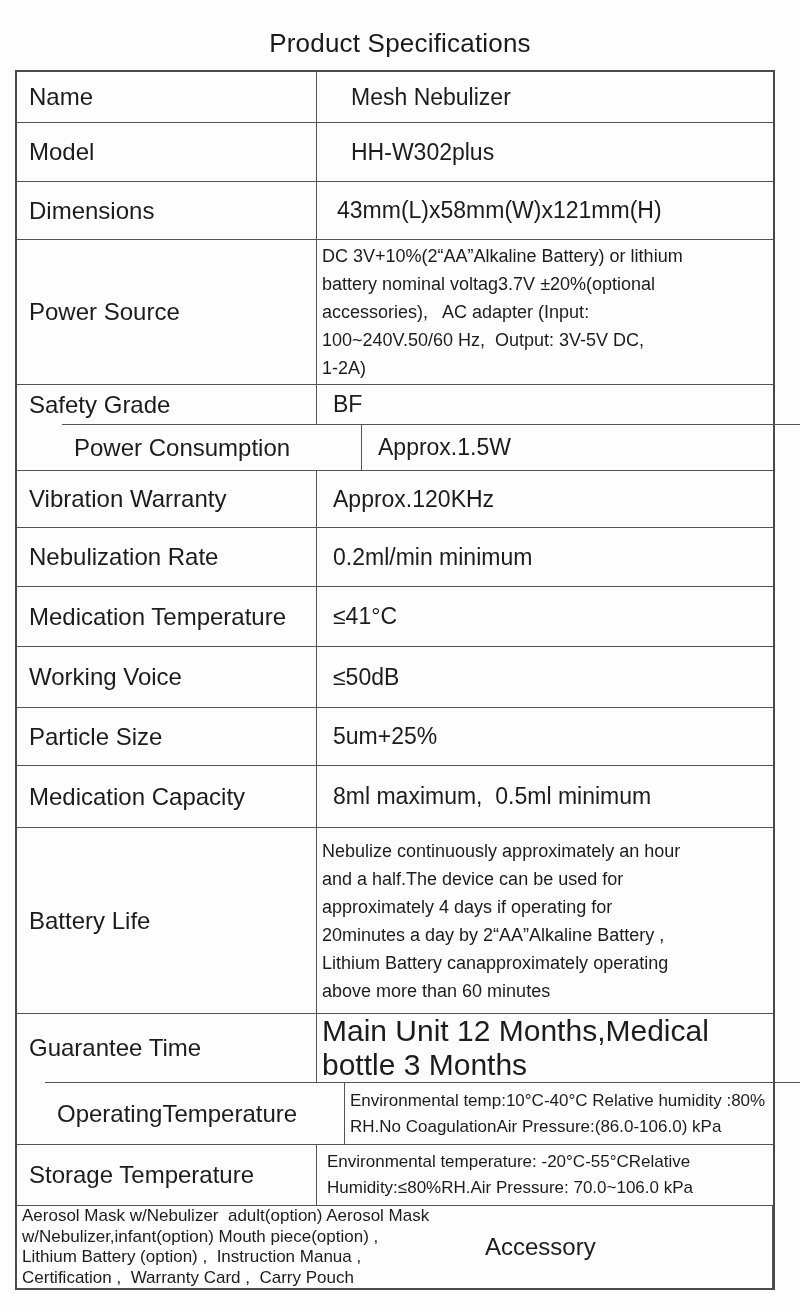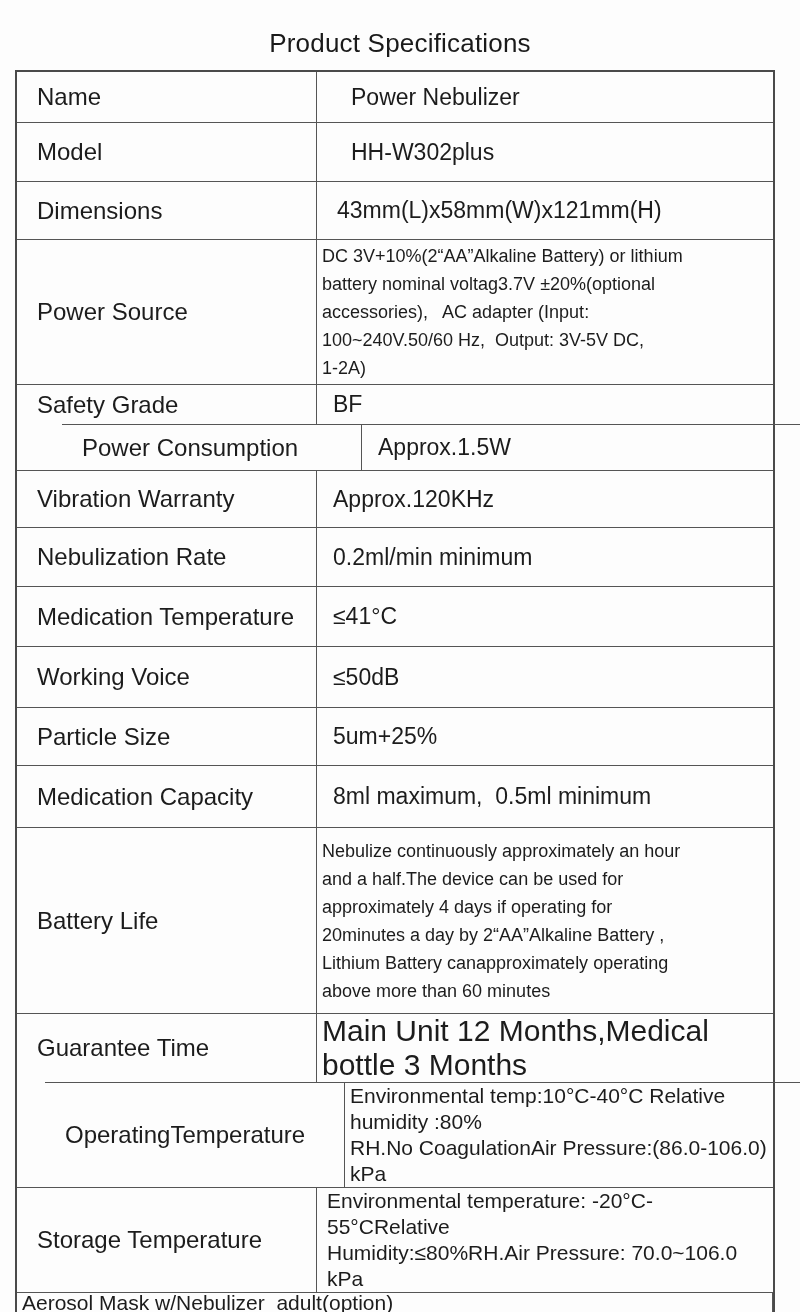--- a/index.html
+++ b/index.html
@@ -27,49 +27,49 @@
     border: 2px solid #4a4a4a;
     background: #fdfdfd;
   }
   .row { display: flex; width: 100%; }
   .row + .row { border-top: 1px solid #555; }
   .cell { display: flex; align-items: center; }
   .label-cell {
     width: 300px;
     flex: 0 0 300px;
     border-right: 1px solid #555;
-    padding-left: 20px;
+    padding-left: 12px;
     font-size: 24px;
     color: #1c1c1c;
   }
   .value-cell {
     flex: 1 1 auto;
     color: #1c1c1c;
     white-space: pre-wrap;
     padding-right: 4px;
   }
   .v-line  { font-size: 23px; padding-left: 16px; }
   .v-ind   { padding-left: 34px; }
   .v-ind2  { padding-left: 20px; }
   .v-para  { font-size: 18px; line-height: 28px; padding-left: 5px; }
   .v-mid   { font-size: 30px;   padding-left: 5px; }
-  .v-small { font-size: 21px; line-height: 26px; padding-left: 5px; }
+  .v-small { font-size: 17px; line-height: 26px; padding-left: 5px; }
   .v-pl10  { padding-left: 10px; }
   .v-tight { line-height: 20.5px; }
 </style>
 </head>
 <body>
 
 <div class="page">
   <div class="title">Product Specifications</div>
 
   <div class="spec-table" id="spec-table">
       <div class="row" style="min-height: 50px;">
         <div class="cell label-cell">Name</div>
-        <div class="cell value-cell v-line v-ind">Power Nebulizer</div>
+        <div class="cell value-cell v-line v-ind">Mesh Nebulizer</div>
       </div>
       <div class="row" style="min-height: 59px;">
         <div class="cell label-cell">Model</div>
         <div class="cell value-cell v-line v-ind">HH-W302plus</div>
       </div>
       <div class="row" style="min-height: 58px;">
         <div class="cell label-cell">Dimensions</div>
         <div class="cell value-cell v-line v-ind2">43mm(L)x58mm(W)x121mm(H)</div>
       </div>
       <div class="row" style="min-height: 145px;">

